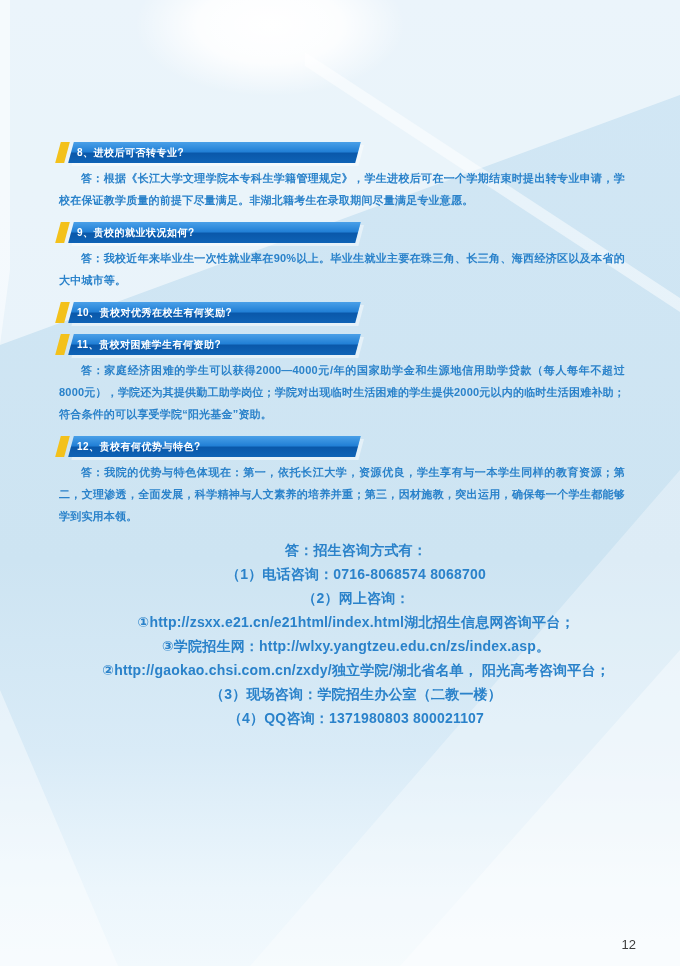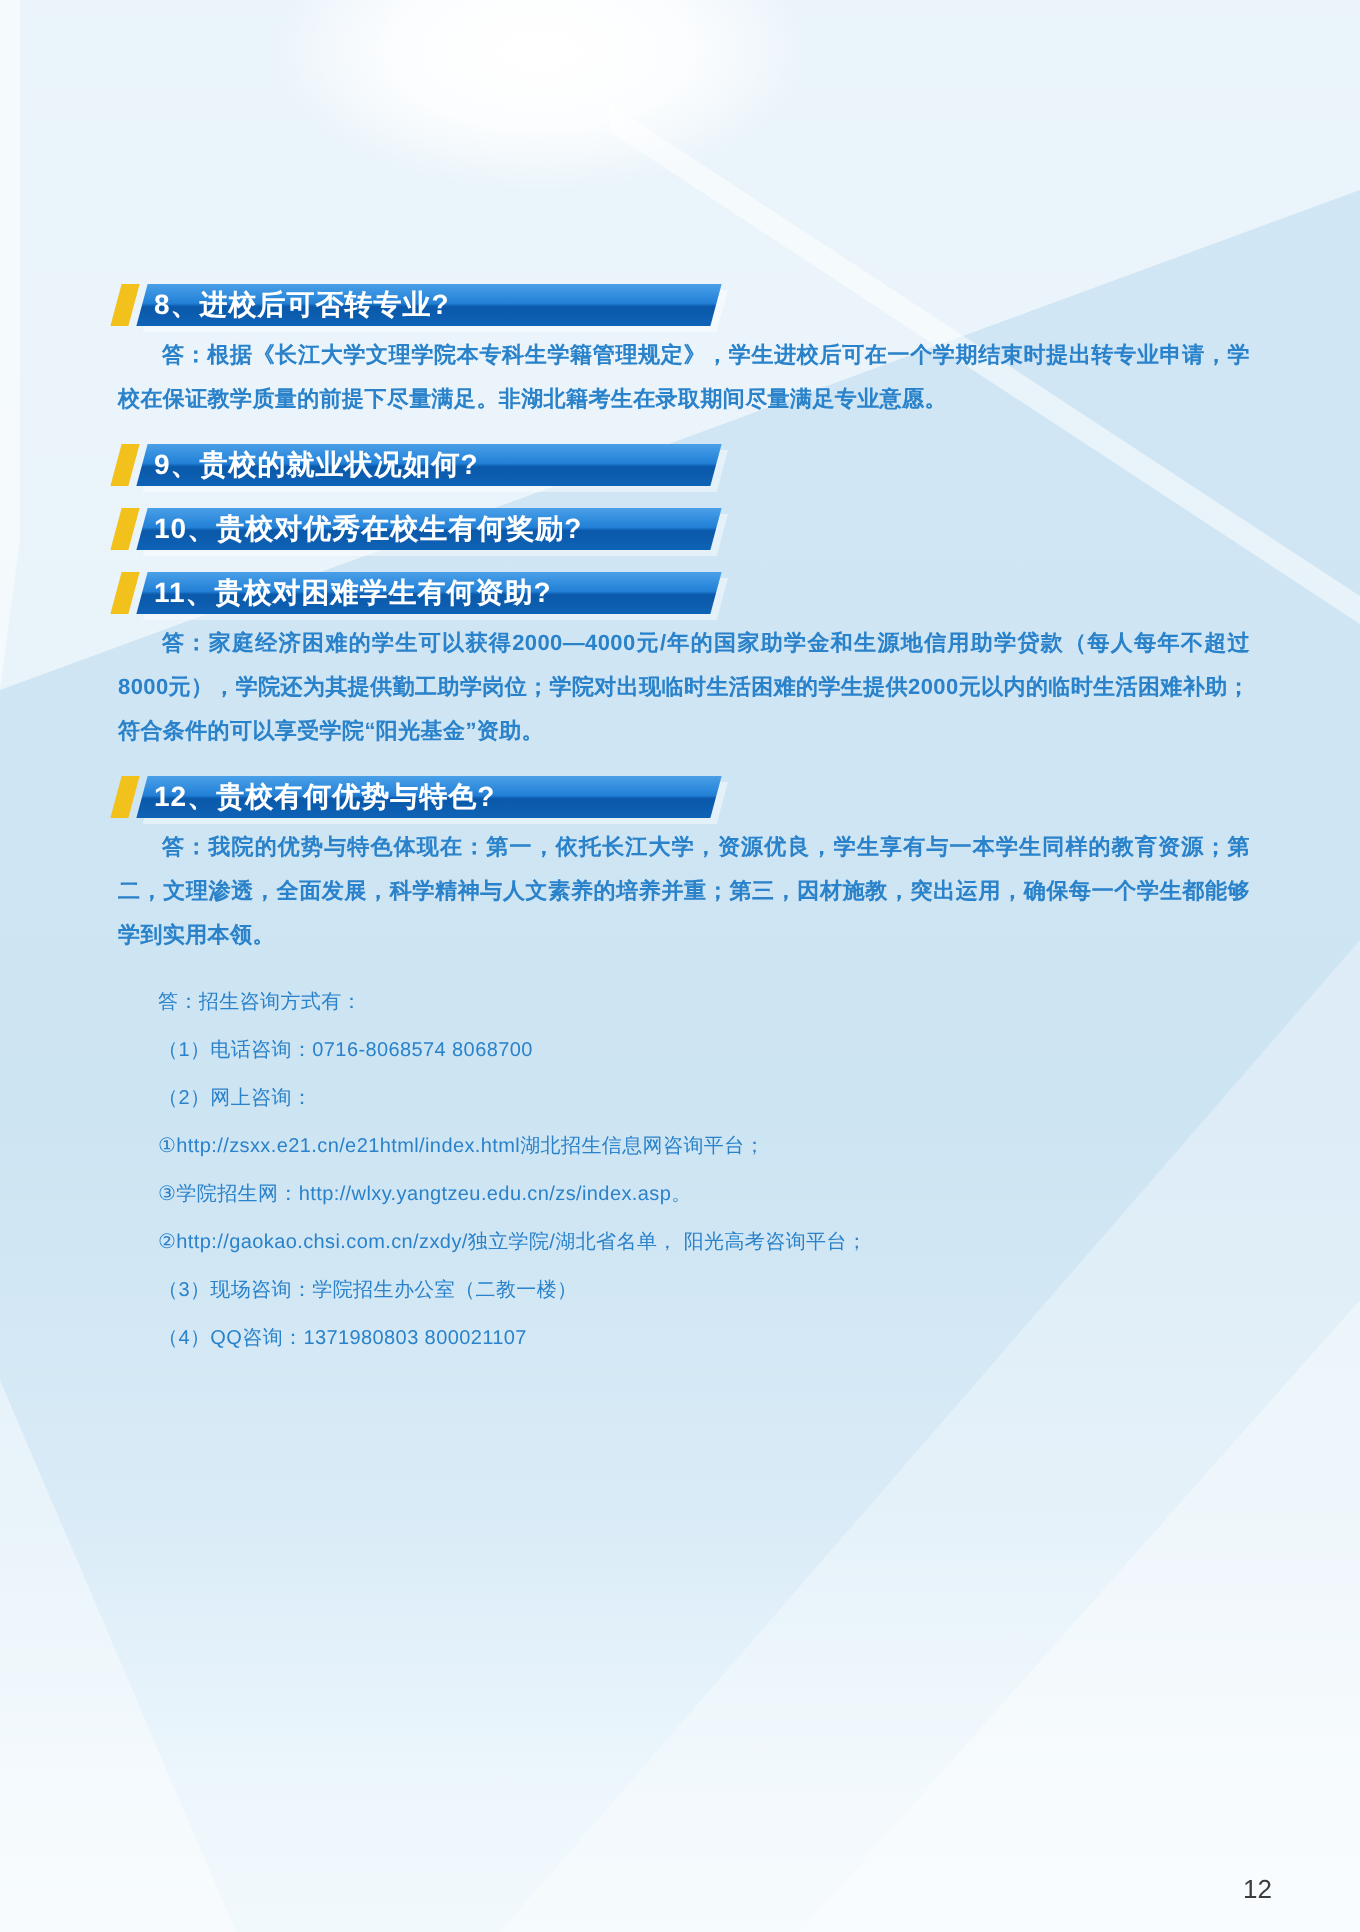--- a/index.html
+++ b/index.html
@@ -57,32 +57,32 @@
     background:#f3c11c;transform:skewX(-15deg);
   }
   .qbar .barbg{
     position:absolute;left:14px;right:0;top:0;height:21px;
     background:linear-gradient(180deg,#4aa0e8 0%,#2280d6 46%,#0a58aa 54%,#0f63b6 100%);
     transform:skewX(-15deg);
     box-shadow:4px 3px 0 rgba(255,255,255,0.45);
   }
   .qbar .qlabel{
     position:relative;display:block;padding-left:20px;
-    line-height:21px;font-size:14px;font-weight:bold;color:#ffffff;
+    line-height:21px;font-size:10px;font-weight:bold;color:#ffffff;
     letter-spacing:0.5px;white-space:nowrap;
   }
   .ans{
     margin:4px 0 0 2px;
     color:#2a82ca;font-weight:bold;font-size:11px;line-height:22px;
     text-align:justify;text-indent:2em;letter-spacing:0.2px;
   }
   .contact p{
     margin:0 0 0 2px;
-    color:#2a82ca;font-weight:normal;font-size:10px;line-height:24px;
-    text-indent:2em;white-space:nowrap;letter-spacing:0.2px;
+    color:#2a82ca;font-weight:bold;font-size:14px;line-height:24px;
+    text-indent:2em;white-space:nowrap;letter-spacing:0.2px;text-align:center;
   }
   .contact{margin-top:4px;}
   .page-number{
     position:absolute;right:44px;bottom:14px;
     font-size:13px;color:#3c3c3c;font-weight:normal;text-align:right;
   }
 </style>
 </head>
 <body>
 
@@ -108,20 +108,21 @@
       </div>
       <p class="ans">答：根据《长江大学文理学院本专科生学籍管理规定》，学生进校后可在一个学期结束时提出转专业申请，学校在保证教学质量的前提下尽量满足。非湖北籍考生在录取期间尽量满足专业意愿。</p>
     </div>
 
     <div class="qa">
       <div class="qbar">
         <span class="accent"></span>
         <span class="barbg"></span>
         <span class="qlabel">9、贵校的就业状况如何?</span>
       </div>
+      <p class="ans">答：我校近年来毕业生一次性就业率在90%以上。毕业生就业主要在珠三角、长三角、海西经济区以及本省的大中城市等。</p>
     </div>
 
     <div class="qa">
       <div class="qbar">
         <span class="accent"></span>
         <span class="barbg"></span>
         <span class="qlabel">10、贵校对优秀在校生有何奖励?</span>
       </div>
     </div>
 

